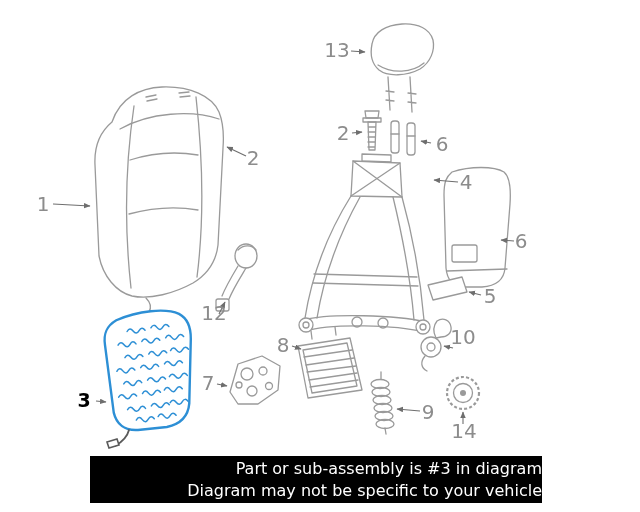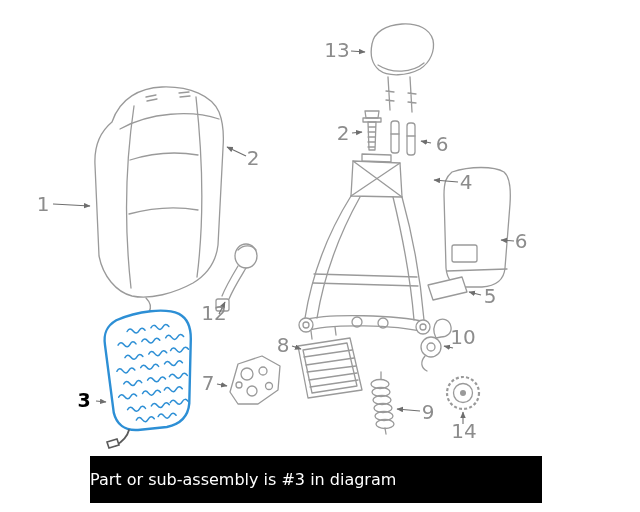--- a/index.html
+++ b/index.html
@@ -15,21 +15,21 @@
   .arrow{stroke:#6e6e6e;stroke-width:1.1;fill:none;}
   .wire{fill:none;stroke:#5a5a5a;stroke-width:1.8;stroke-linecap:round;}
   .callout{
     position:absolute;transform:translate(-50%,-50%);
     font-size:20px;color:var(--callout-text,#8c8c8c);user-select:none;white-space:nowrap;
   }
   .callout.hl-label{font-size:19px;font-weight:bold;color:#000;}
   .banner{
     position:absolute;left:90px;top:456px;width:452px;height:47px;
     background:var(--banner-bg,#000);color:var(--banner-text,#fff);
-    display:flex;flex-direction:column;align-items:flex-start;justify-content:center;
+    display:flex;flex-direction:column;align-items:flex-end;justify-content:center;
     font-size:16px;line-height:22px;text-align:center;
   }
 </style>
 </head>
 <body>
 
 <div class="canvas">
 
   <svg width="640" height="512" viewBox="0 0 640 512">
     <defs>
@@ -208,15 +208,16 @@
   <div class="callout" style="left:428px;top:412px">9</div>
   <div class="callout" style="left:463px;top:337px">10</div>
   <div class="callout" style="left:464px;top:431px">14</div>
   <div class="callout" style="left:214px;top:313px">12</div>
   <div class="callout" style="left:337px;top:50px">13</div>
   <div class="callout" style="left:343px;top:133px">2</div>
   <div class="callout" style="left:442px;top:144px">6</div>
 
   <div class="banner">
     <div>Part or sub-assembly is #3 in diagram</div>
+    <div>Diagram may not be specific to your vehicle</div>
   </div>
 
 </div>
 
 </body></html>

